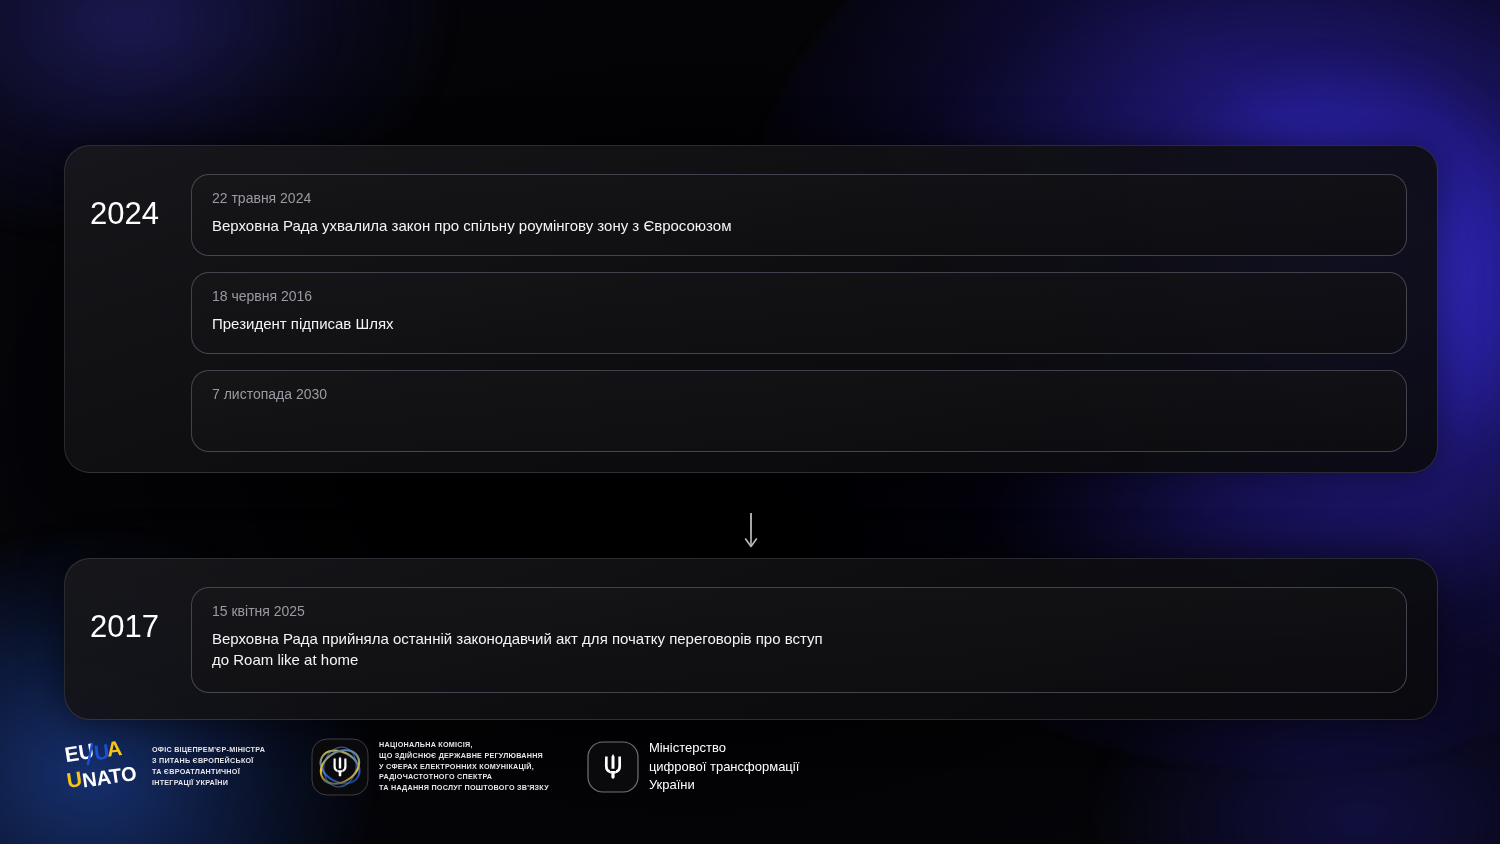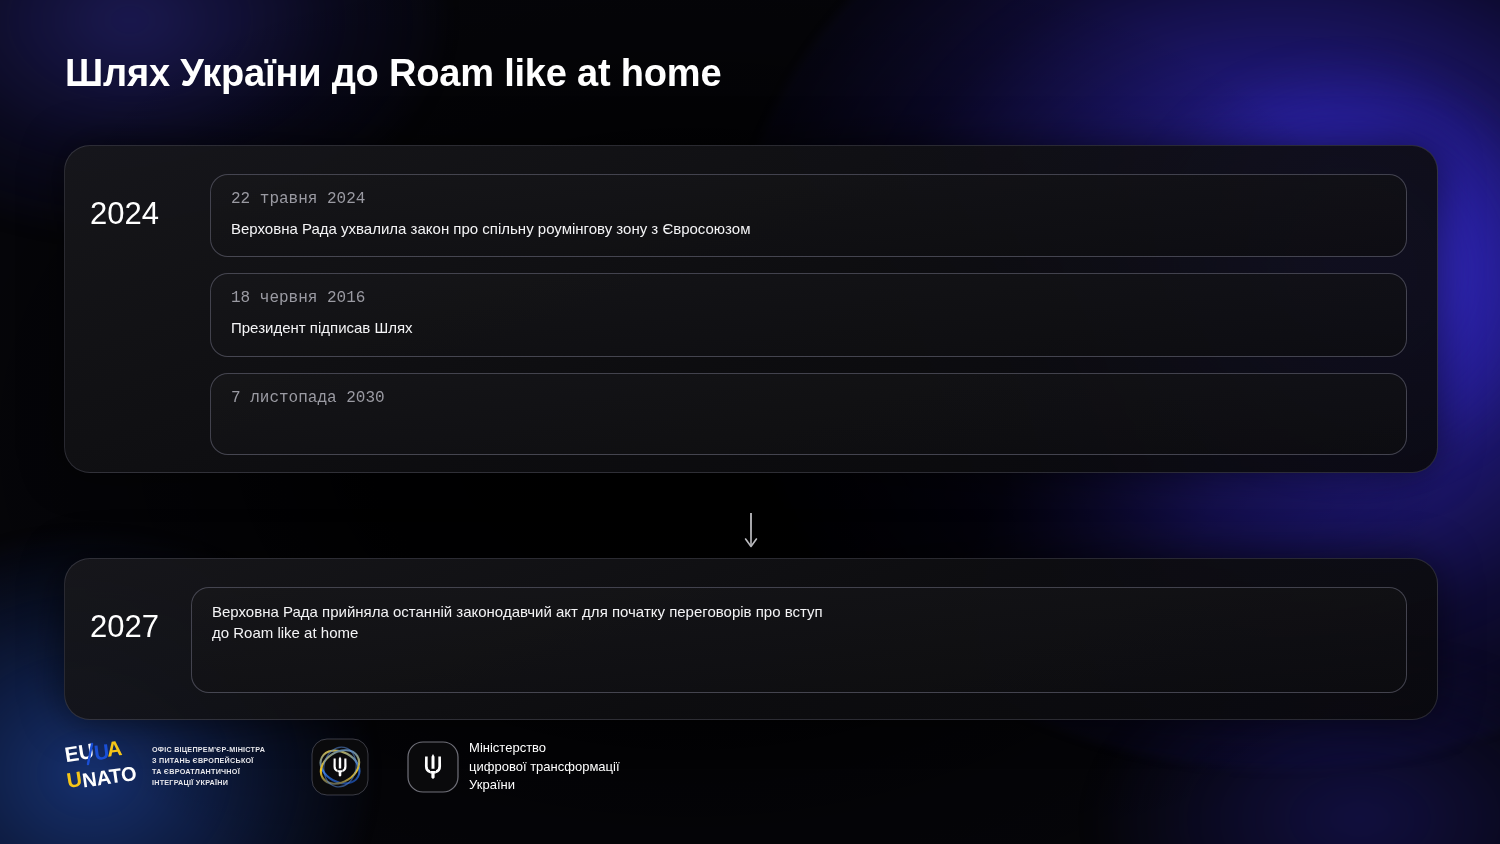--- a/index.html
+++ b/index.html
@@ -126,21 +126,21 @@
     left: 64px;
     width: 1374px;
     background: linear-gradient(160deg, rgba(24,24,28,0.92) 0%, rgba(14,14,17,0.92) 55%, rgba(10,10,13,0.92) 100%);
     border: 1px solid rgba(150,150,175,0.22);
     border-radius: 26px;
     display: flex;
     align-items: flex-start;
     box-shadow: 0 0 40px rgba(0,0,0,0.55);
   }
 
-  #group-2024 { top: 145px; height: 328px; padding: 28px 30px 28px 0; gap: 19px; }
+  #group-2024 { top: 145px; height: 328px; padding: 28px 30px 28px 0; }
   #group-2025 { top: 558px; height: 162px; padding: 28px 30px 28px 0; }
 
   .year-label {
     flex: 0 0 126px;
     font-size: 31px;
     font-weight: 400;
     color: #ffffff;
     padding-left: 25px;
     letter-spacing: 0px;
   }
@@ -157,25 +157,24 @@
   .event-card {
     border: 1px solid rgba(168,168,192,0.34);
     border-radius: 18px;
     background: linear-gradient(175deg, rgba(23,23,26,0.75) 0%, rgba(13,13,16,0.75) 100%);
     padding: 14px 20px 17px 20px;
   }
   #group-2024 .event-card { min-height: 82px; }
   #group-2025 .event-card { min-height: 106px; padding-bottom: 20px; }
 
   .event-date {
-    font-size: 16px;
+    font-size: 14px;
     color: #9a9aa2;
     line-height: 1.3;
     margin-bottom: 9px;
-    font-family: Liberation Mono, monospace;
   }
   .event-text {
     font-size: 15px;
     line-height: 1.38;
     color: #f4f4f6;
     font-weight: 400;
     white-space: pre-line;
   }
 
   
@@ -233,21 +232,20 @@
   <div class="glow glow-topleft"></div>
   <div class="glow glow-right"></div>
   <div class="glow glow-topright-hot"></div>
   <div class="glow glow-bottomleft"></div>
   <div class="glow glow-bottomright"></div>
   <div class="vignette"></div>
 </div>
 
 <div id="page">
 
-  <h1 id="page-title">Шлях України до Roam like at home</h1>
 
   <section class="year-group" id="group-2024">
     <div class="year-label">2024</div>
     <div class="cards">
 
       <article class="event-card">
         <div class="event-date">22 травня 2024</div>
         <div class="event-text">Верховна Рада ухвалила закон про спільну роумінгову зону з Євросоюзом</div>
       </article>
 
@@ -264,24 +262,25 @@
   </section>
 
   <div id="arrow-connector">
     <svg width="14" height="40" viewBox="0 0 14 40" fill="none" aria-hidden="true">
       <path d="M7 0 V32" stroke="#d6d6db" stroke-width="1.6"></path>
       <path d="M1.6 26 L7 33.5 L12.4 26" stroke="#d6d6db" stroke-width="1.6" fill="none" stroke-linecap="round" stroke-linejoin="round"></path>
     </svg>
   </div>
 
   <section class="year-group" id="group-2025">
-    <div class="year-label">2027</div>
+    <div class="year-label">2017</div>
     <div class="cards">
 
       <article class="event-card">
+        <div class="event-date">15 квітня 2025</div>
         <div class="event-text">Верховна Рада прийняла останній законодавчий акт для початку переговорів про вступ
 до Roam like at home</div>
       </article>
 
     </div>
   </section>
 
   <footer id="footer">
 
     <div class="footer-block" id="footer-block-eu-nato">
@@ -334,20 +333,25 @@
           <ellipse cx="29" cy="29" rx="20.5" ry="15" fill="none" stroke="url(#swirlB)" stroke-width="2.1" transform="rotate(-32 29 29)"></ellipse>
           <ellipse cx="29" cy="29" rx="16" ry="20" fill="none" stroke="rgba(90,140,220,0.55)" stroke-width="1.3" transform="rotate(12 29 29)"></ellipse>
           <g fill="#ffffff" transform="translate(29,29) scale(0.50) translate(-16,-21)">
             <path d="M16 0 L18.4 4.6 L18.4 24 L13.6 24 L13.6 4.6 Z"></path>
             <path d="M3.2 4 L7.4 4 L7.4 20 Q7.4 25 11.2 26.4 L11.2 31 Q2.6 28.6 3.0 19 Z"></path>
             <path d="M28.8 4 L24.6 4 L24.6 20 Q24.6 25 20.8 26.4 L20.8 31 Q29.4 28.6 29 19 Z"></path>
             <path d="M11.4 27.6 L20.6 27.6 L20.6 31.6 L18.6 31.6 L18.6 38 Q16 42 13.4 38 L13.4 31.6 L11.4 31.6 Z"></path>
           </g>
         </svg>
       </div>
+      <div class="footer-text">НАЦІОНАЛЬНА КОМІСІЯ,
+ЩО ЗДІЙСНЮЄ ДЕРЖАВНЕ РЕГУЛЮВАННЯ
+У СФЕРАХ ЕЛЕКТРОННИХ КОМУНІКАЦІЙ,
+РАДІОЧАСТОТНОГО СПЕКТРА
+ТА НАДАННЯ ПОСЛУГ ПОШТОВОГО ЗВ'ЯЗКУ</div>
     </div>
 
     <div class="footer-block" id="footer-block-mintsyfra">
       <div id="mintsyfra-logo-mark">
         <svg width="52" height="52" viewBox="0 0 52 52" aria-hidden="true">
           <rect x="1" y="1" width="50" height="50" rx="15" fill="#0a0a0c" stroke="rgba(200,200,215,0.55)" stroke-width="1.2"></rect>
           <g fill="#ffffff" transform="translate(26,26) scale(0.62) translate(-16,-21)">
             <path d="M16 0 L18.4 4.6 L18.4 24 L13.6 24 L13.6 4.6 Z"></path>
             <path d="M3.2 4 L7.4 4 L7.4 20 Q7.4 25 11.2 26.4 L11.2 31 Q2.6 28.6 3.0 19 Z"></path>
             <path d="M28.8 4 L24.6 4 L24.6 20 Q24.6 25 20.8 26.4 L20.8 31 Q29.4 28.6 29 19 Z"></path>

